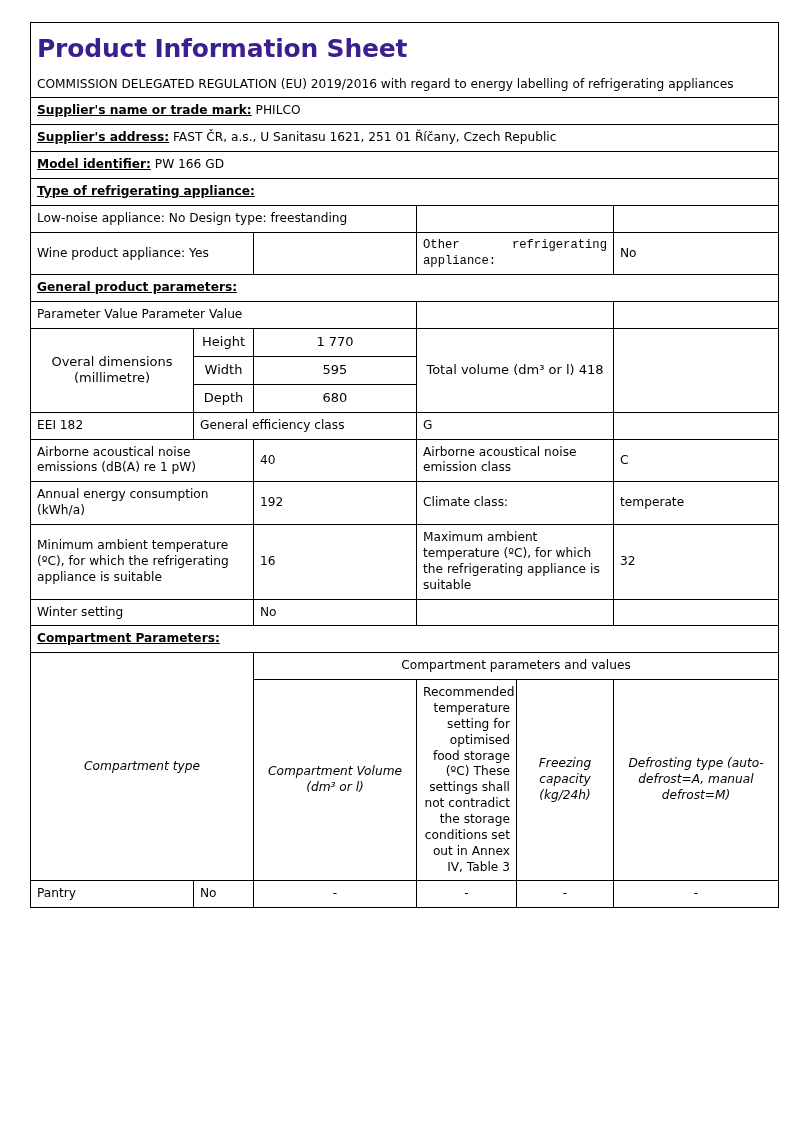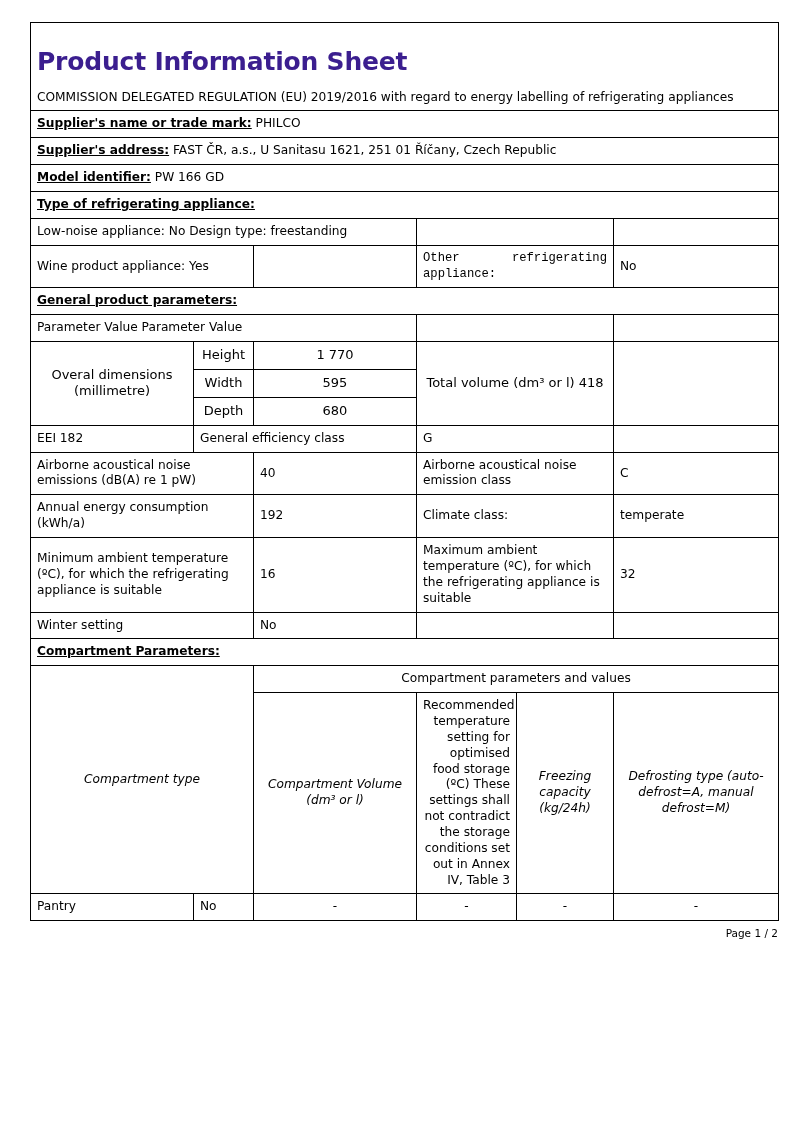--- a/index.html
+++ b/index.html
@@ -33,21 +33,21 @@
     padding: 5px 6px 5px 6px;
     font-size: 12.2px;
     line-height: 1.30;
   }
   .title-cell {
     border: 1px solid #000000;
     border-bottom: none !important;
     padding: 10px 6px 2px 6px !important;
   }
   h1.doc-title {
-    margin: 13px 0 4px 0;
+    margin: 0 0 4px 0;
     font-size: 25px;
     font-weight: bold;
     color: #3b1e8f;
     letter-spacing: -0.2px;
   }
   .regulation {
     font-size: 12.2px;
     line-height: 1.35;
     padding-top: 2px;
   }
@@ -220,15 +220,14 @@
         <td>No</td>
         <td class="center">-</td>
         <td class="center">-</td>
         <td class="center">-</td>
         <td class="center">-</td>
       </tr>
 
     </tbody>
   </table>
 
-  <div class="footer">Page 1 / 2</div>
 
 </div>
 
 </body></html>

